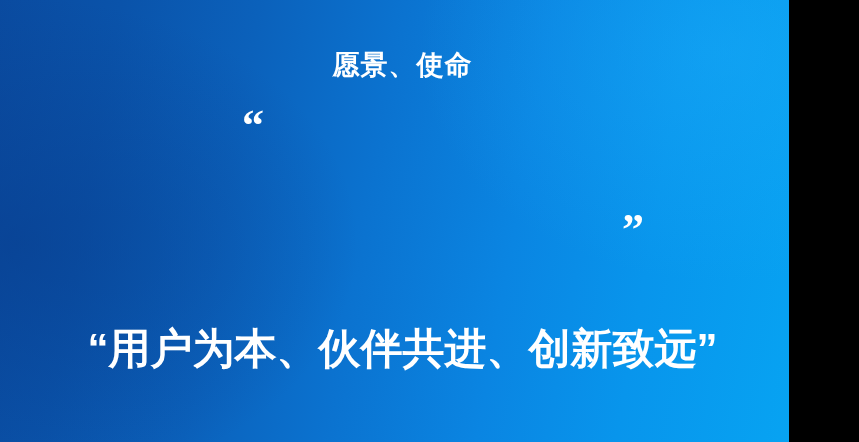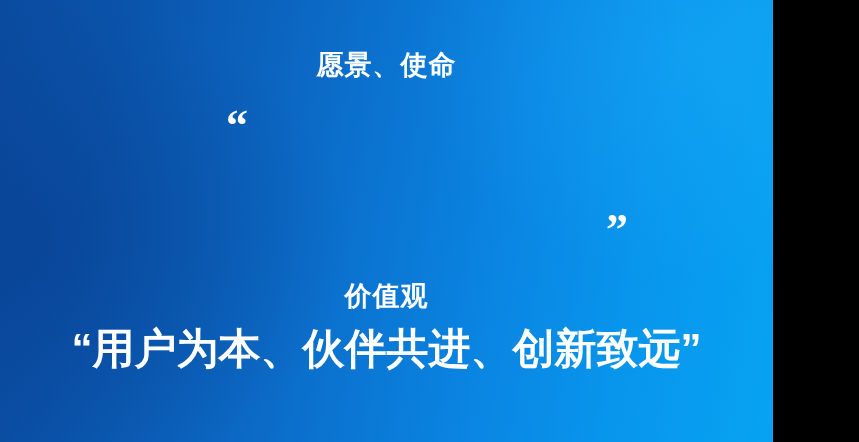--- a/index.html
+++ b/index.html
@@ -20,20 +20,21 @@
     background:
       radial-gradient(ellipse 70% 90% at 2% 55%, rgba(8,60,140,0.55) 0%, rgba(8,60,140,0.0) 62%),
       linear-gradient(100deg,
         #0a4ba0 0%,
         #0a53aa 14%,
         #0b61bb 30%,
         #0b72cf 46%,
         #0a85e2 64%,
         #0895ec 80%,
         #07a3f2 100%);
+    padding-left: 16px;
   }
 
   .slide::after {
     
     content: "";
     position: absolute;
     inset: 0;
     background: radial-gradient(ellipse 60% 80% at 92% 12%, rgba(30,175,250,0.38) 0%, rgba(30,175,250,0) 65%);
     pointer-events: none;
   }
@@ -122,18 +123,17 @@
     <div class="section-label label-vision">愿景、使命</div>
 
     <div class="vision-block">
       <span class="quote-mark quote-open">“</span>
 
 
 
       <span class="quote-mark quote-close">”</span>
     </div>
 
-    <div class="section-label label-values">价值观</div>
 
     <div class="values-statement">“用户为本、伙伴共进、创新致远”</div>
 
   </div>
 </div>
 
 </body></html>

